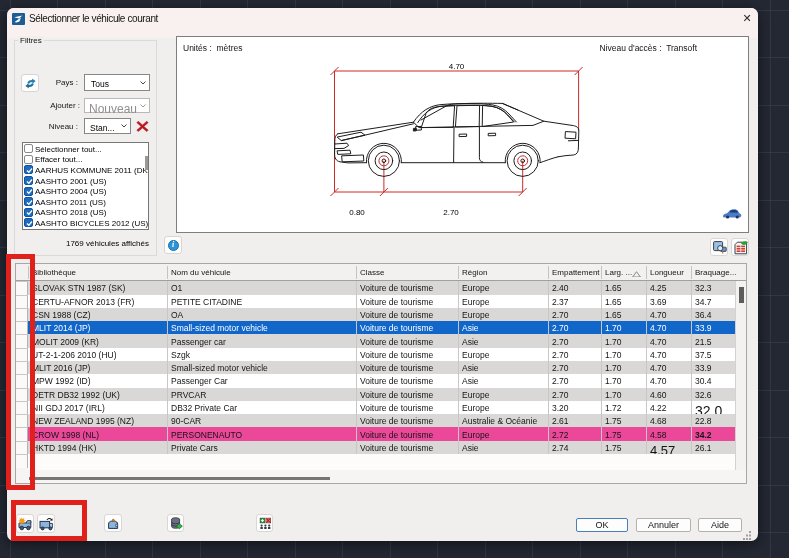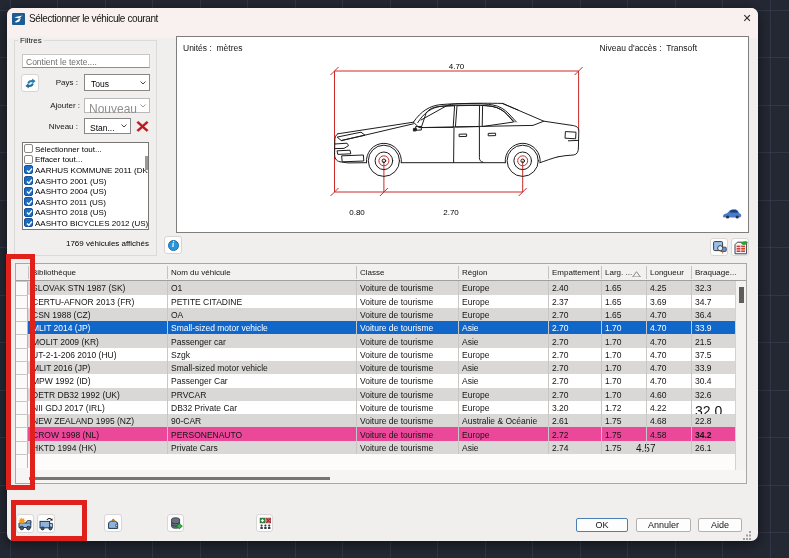--- a/index.html
+++ b/index.html
@@ -30,23 +30,20 @@
 <svg class="abs" style="left:12px;top:13px" width="13" height="12" viewBox="0 0 13 12">
   <rect x="0" y="0" width="13" height="12" rx="1" fill="#1e5d94"></rect>
   <path d="M2.2 4.2 L10.4 2.4 L7 5.6 Z" fill="#fff"></path>
   <path d="M2.6 9 L9 4.4 L7.4 8.4 L4.4 9.4 Z" fill="#fff"></path>
 </svg>
 <div class="abs" style="left:29px;top:13px;font-size:10px;letter-spacing:-0.4px;color:#141414;">Sélectionner le véhicule courant</div>
 <div class="abs" style="left:739px;top:11px;width:16px;height:16px;color:#2b2b2b;font-size:11px;line-height:15px;text-align:center;">✕</div>
 
 <div class="abs" style="left:14px;top:40px;width:143px;height:216px;border:1px solid #dcdad8;"></div>
 <div class="abs lbl" style="left:18px;top:36px;background:#f0efed;padding:0 2px;">Filtres</div>
-<div class="abs" style="left:22px;top:54px;width:128px;height:14px;background:#fff;border:1px solid #c9c7c5;border-bottom:1px solid #8f8d8b;">
-  <div style="font-size:8.5px;color:#6e6e6e;padding:2px 0 0 3px;">Contient le texte....</div>
-    </div>
 <div class="abs btn" style="left:21px;top:74px;width:18px;height:18px;">
  <svg width="13" height="13" viewBox="0 0 13 13" style="position:absolute;left:2px;top:2px">
   <path d="M3.3 6.3 C3.6 4 5.8 2.8 8.3 3 L8 1.4 L11.6 4 L8.6 6.8 L8.4 5.2 C6.6 5 5.4 5.6 5.2 6.8 Z" fill="#2b7fb0"></path>
   <path d="M9.7 6.7 C9.4 9 7.2 10.2 4.7 10 L5 11.6 L1.4 9 L4.4 6.2 L4.6 7.8 C6.4 8 7.6 7.4 7.8 6.2 Z" fill="#236a94"></path>
  </svg>
     </div>
 <div class="abs rlbl" style="left:40px;top:78px;width:38px;">Pays :</div>
 <div class="abs sel" style="left:84px;top:74px;width:66px;height:17px;">
   <div style="padding:4px 0 0 6px;font-size:8.5px;">Tous</div>
   <svg class="chev" viewBox="0 0 6 4">
@@ -376,21 +373,21 @@
         <span style="position:absolute;left:622px;top:2.2px;font-size:8.5px;white-space:nowrap;">4.58</span>
         <span style="position:absolute;left:667px;top:2.2px;font-size:8.5px;white-space:nowrap;font-weight:bold;">34.2</span>
       </div>
       <div style="position:absolute;left:12px;top:176.7px;width:707px;height:13.28px;background:#d9d8d6;color:#141414;">
         <span style="position:absolute;left:4px;top:2.2px;font-size:8.5px;white-space:nowrap;">HKTD 1994 (HK)</span>
         <span style="position:absolute;left:143px;top:2.2px;font-size:8.5px;white-space:nowrap;">Private Cars</span>
         <span style="position:absolute;left:332px;top:2.2px;font-size:8.5px;white-space:nowrap;">Voiture de tourisme</span>
         <span style="position:absolute;left:434px;top:2.2px;font-size:8.5px;white-space:nowrap;">Asie</span>
         <span style="position:absolute;left:524px;top:2.2px;font-size:8.5px;white-space:nowrap;">2.74</span>
         <span style="position:absolute;left:577px;top:2.2px;font-size:8.5px;white-space:nowrap;">1.75</span>
-        <span style="position:absolute;left:608px;top:2.2px;font-size:10px;white-space:nowrap;">4.57</span>
+        <span style="position:absolute;left:622px;top:2.2px;font-size:13px;white-space:nowrap;">4.57</span>
         <span style="position:absolute;left:667px;top:2.2px;font-size:8.5px;white-space:nowrap;">26.1</span>
       </div>
       <div style="position:absolute;left:151px;top:17.3px;height:173px;border-left:1px solid #c9c7c5;"></div>
       <div style="position:absolute;left:340px;top:17.3px;height:173px;border-left:1px solid #c9c7c5;"></div>
       <div style="position:absolute;left:442px;top:17.3px;height:173px;border-left:1px solid #c9c7c5;"></div>
       <div style="position:absolute;left:532px;top:17.3px;height:173px;border-left:1px solid #c9c7c5;"></div>
       <div style="position:absolute;left:585px;top:17.3px;height:173px;border-left:1px solid #c9c7c5;"></div>
       <div style="position:absolute;left:630px;top:17.3px;height:173px;border-left:1px solid #c9c7c5;"></div>
       <div style="position:absolute;left:675px;top:17.3px;height:173px;border-left:1px solid #c9c7c5;"></div>
       <div style="position:absolute;left:0;top:17.3px;width:12px;height:187px;background:#fbfaf9;border-right:1px solid #b5b3b1;"></div>

